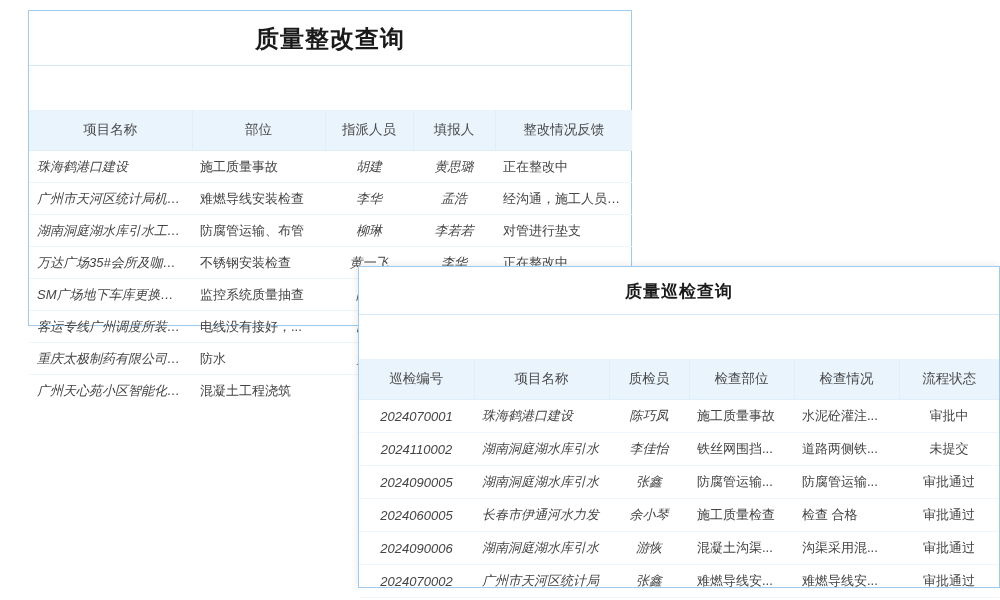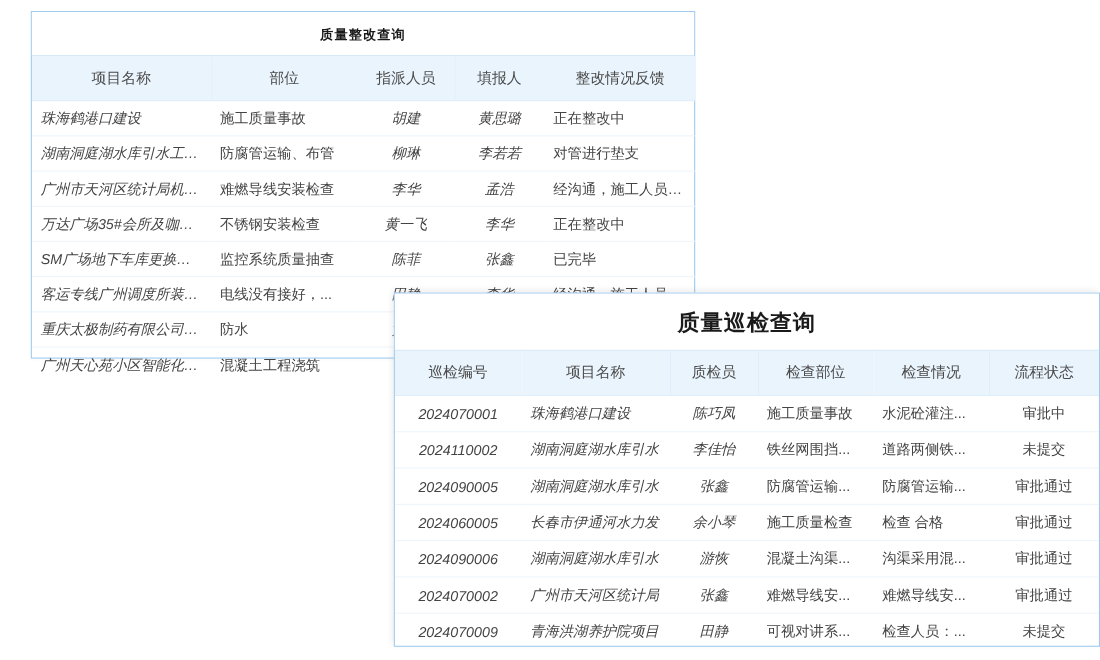--- a/index.html
+++ b/index.html
@@ -18,33 +18,34 @@
 
   
   .panel {
     position: absolute;
     background: #ffffff;
     border: 1px solid #9ecbf0;
     box-sizing: border-box;
   }
   .panel-title {
     text-align: center;
-    font-size: 12px;
+    font-size: 24px;
     font-weight: bold;
     color: #1a1a1a;
     letter-spacing: 1px;
     padding: 12px 0 10px 0;
     border-bottom: 1px solid #d7e9f8;
     background: #ffffff;
   }
   table.grid {
     width: 100%;
     border-collapse: collapse;
     table-layout: fixed;
     font-size: 13px;
+    margin-top: 44px;
   }
   table.grid thead th {
     background: #eaf4fd;
     color: #4a4a4a;
     font-weight: normal;
     font-size: 13.5px;
     height: 38px;
     border-right: 1px solid #dfeefb;
     border-bottom: 1px solid #dfeefb;
     text-align: center;
@@ -84,21 +85,21 @@
   
   #panelB {
     left: 358px;
     top: 266px;
     width: 642px;
     height: 322px;
     box-shadow: -2px -2px 6px rgba(0,0,0,0.07);
     background: #ffffff;
     z-index: 5;
   }
-  #panelB .panel-title { font-size: 20px; padding: 13px 0 11px 0; }
+  #panelB .panel-title { font-size: 17px; padding: 13px 0 11px 0; }
   #panelB table.grid tbody td { height: 32px; }
 </style>
 </head>
 <body>
 
 <div id="stage">
 
   <div class="panel" id="panelA">
     <div class="panel-title">质量整改查询</div>
     <table class="grid">
@@ -120,32 +121,32 @@
       </thead>
       <tbody>
         <tr>
           <td class="c-link c-left">珠海鹤港口建设</td>
           <td class="c-plain c-left">施工质量事故</td>
           <td class="c-link c-center">胡建</td>
           <td class="c-link c-center">黄思璐</td>
           <td class="c-plain c-left">正在整改中</td>
         </tr>
         <tr>
+          <td class="c-link c-left">广州市天河区统计局机房改</td>
+          <td class="c-plain c-left">难燃导线安装检查</td>
+          <td class="c-link c-center">李华</td>
+          <td class="c-link c-center">孟浩</td>
+          <td class="c-plain c-left">经沟通，施工人员已...</td>
+        </tr>
+        <tr>
           <td class="c-link c-left">湖南洞庭湖水库引水工程施</td>
           <td class="c-plain c-left">防腐管运输、布管</td>
           <td class="c-link c-center">柳琳</td>
           <td class="c-link c-center">李若若</td>
           <td class="c-plain c-left">对管进行垫支</td>
-        </tr>
-        <tr>
-          <td class="c-link c-left">广州市天河区统计局机房改</td>
-          <td class="c-plain c-left">难燃导线安装检查</td>
-          <td class="c-link c-center">李华</td>
-          <td class="c-link c-center">孟浩</td>
-          <td class="c-plain c-left">经沟通，施工人员已...</td>
         </tr>
         <tr>
           <td class="c-link c-left">万达广场35#会所及咖啡厅!</td>
           <td class="c-plain c-left">不锈钢安装检查</td>
           <td class="c-link c-center">黄一飞</td>
           <td class="c-link c-center">李华</td>
           <td class="c-plain c-left">正在整改中</td>
         </tr>
         <tr>
           <td class="c-link c-left">SM广场地下车库更换摄像t</td>

